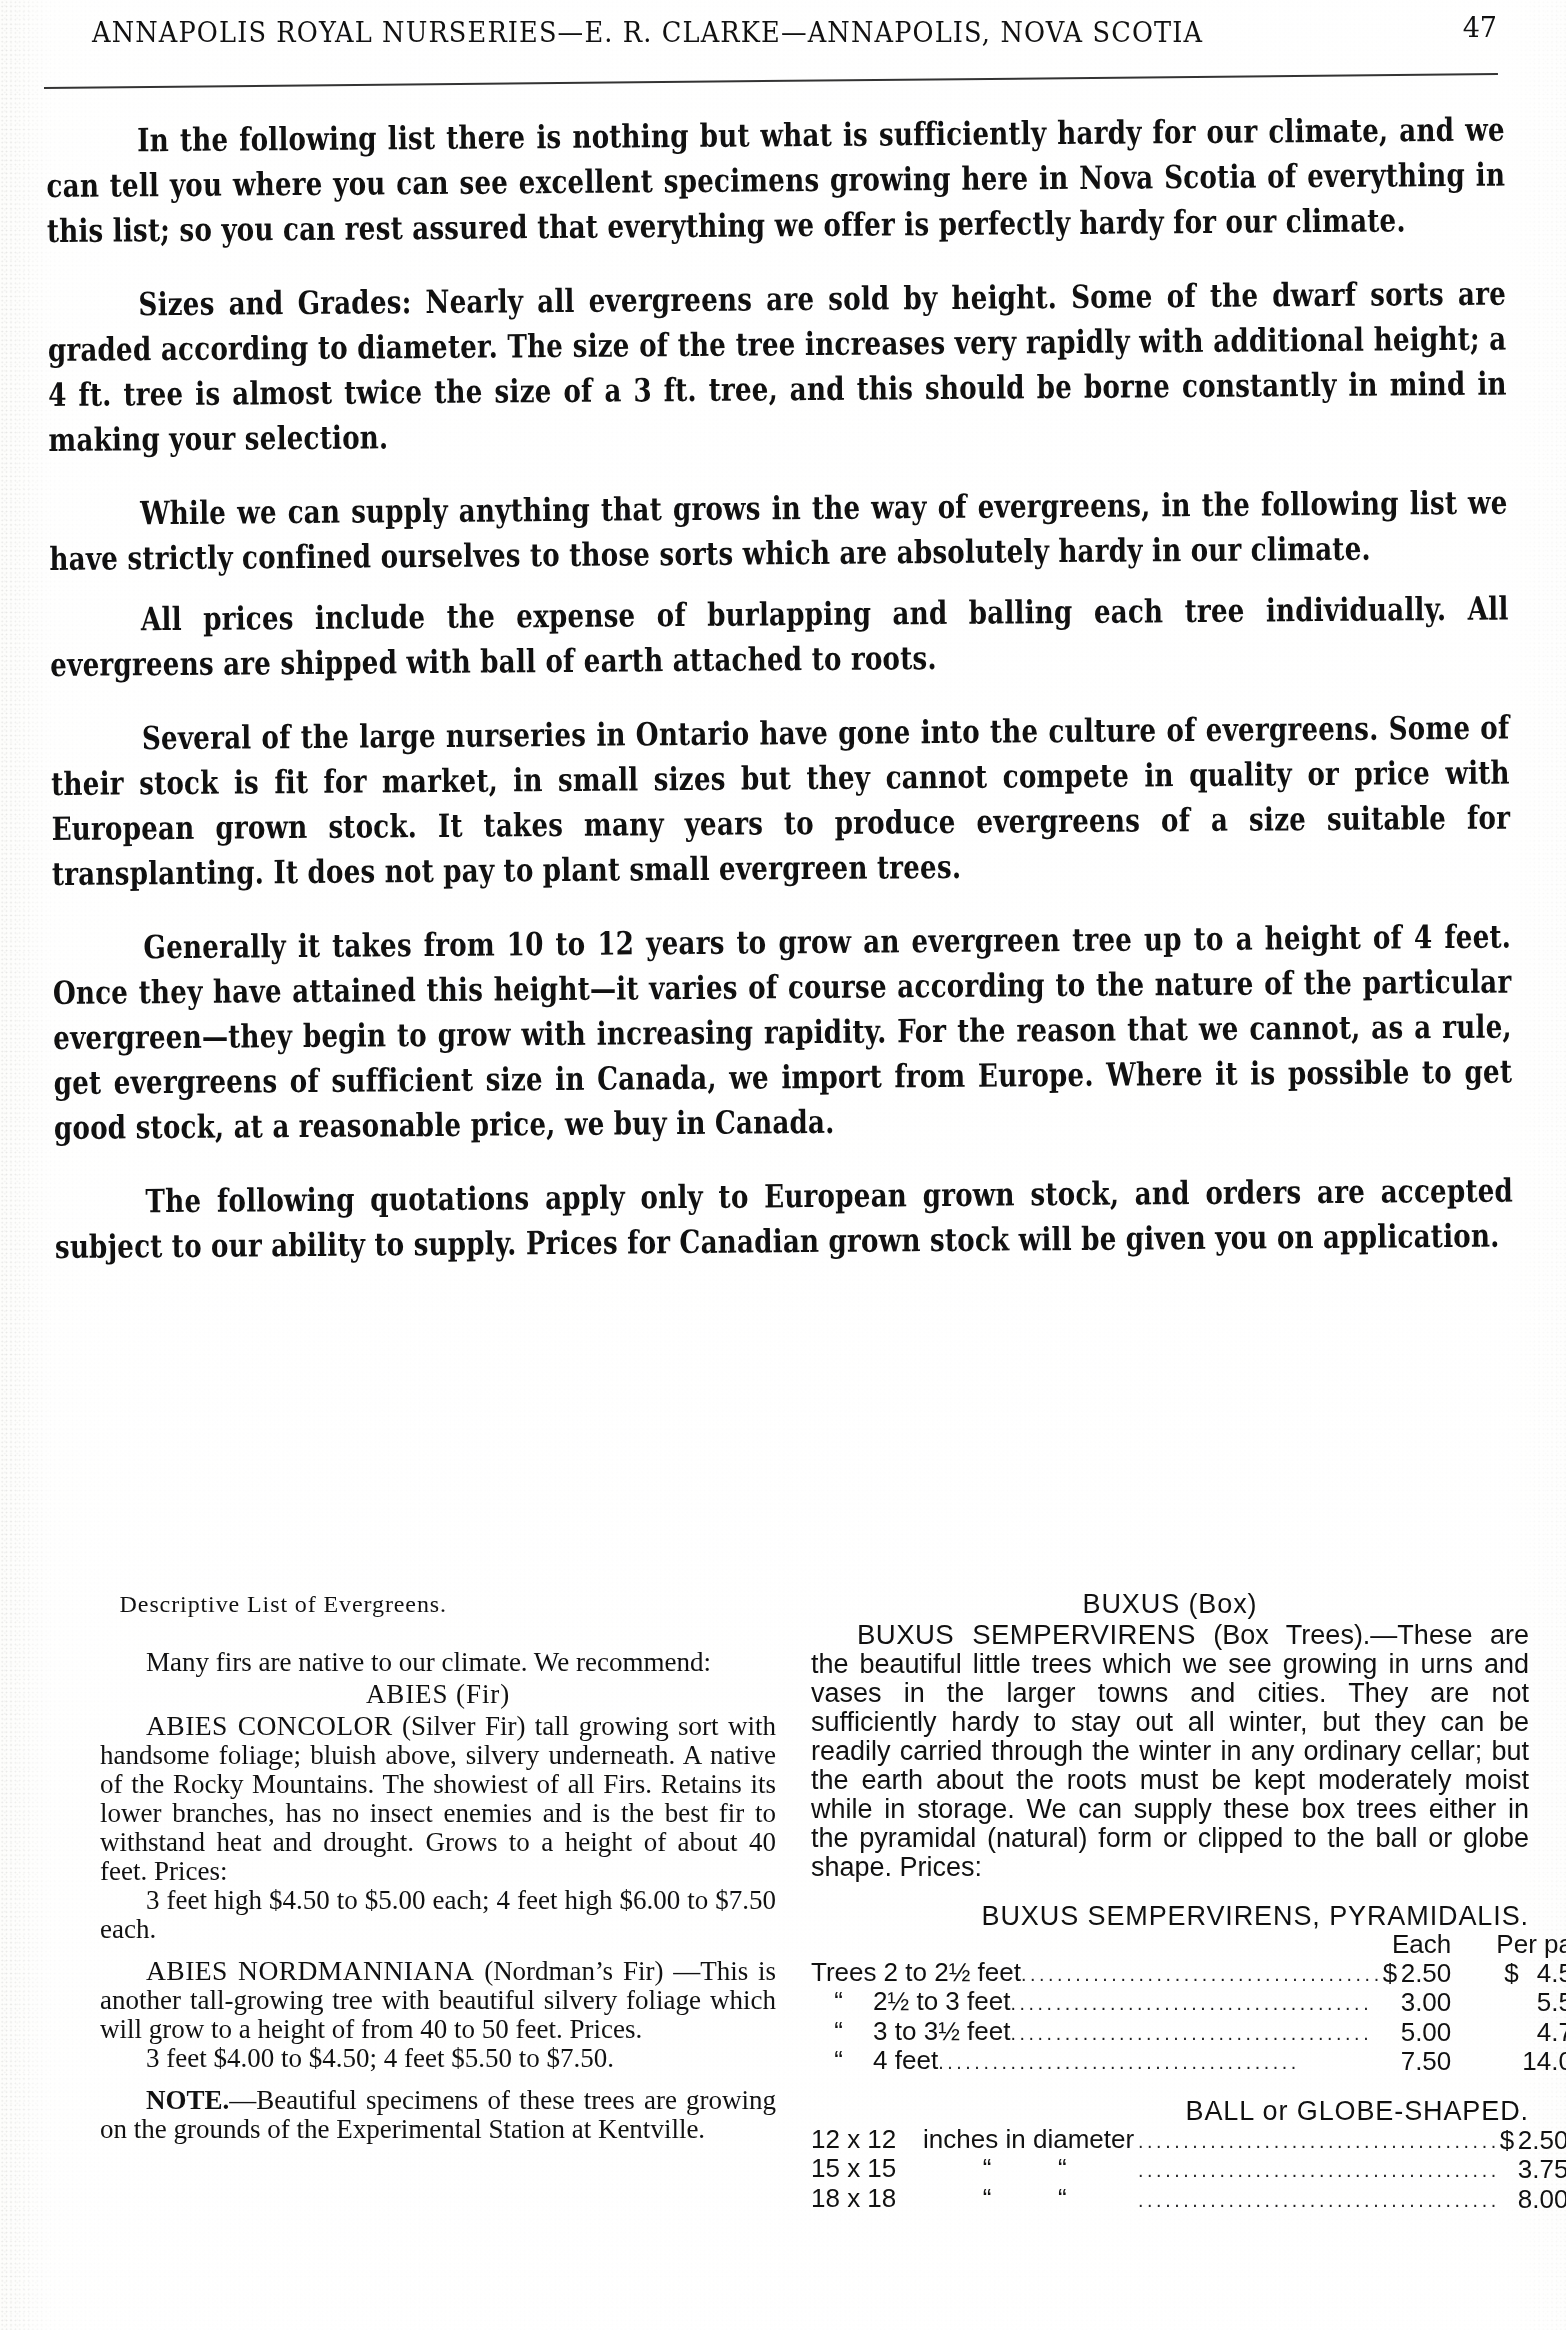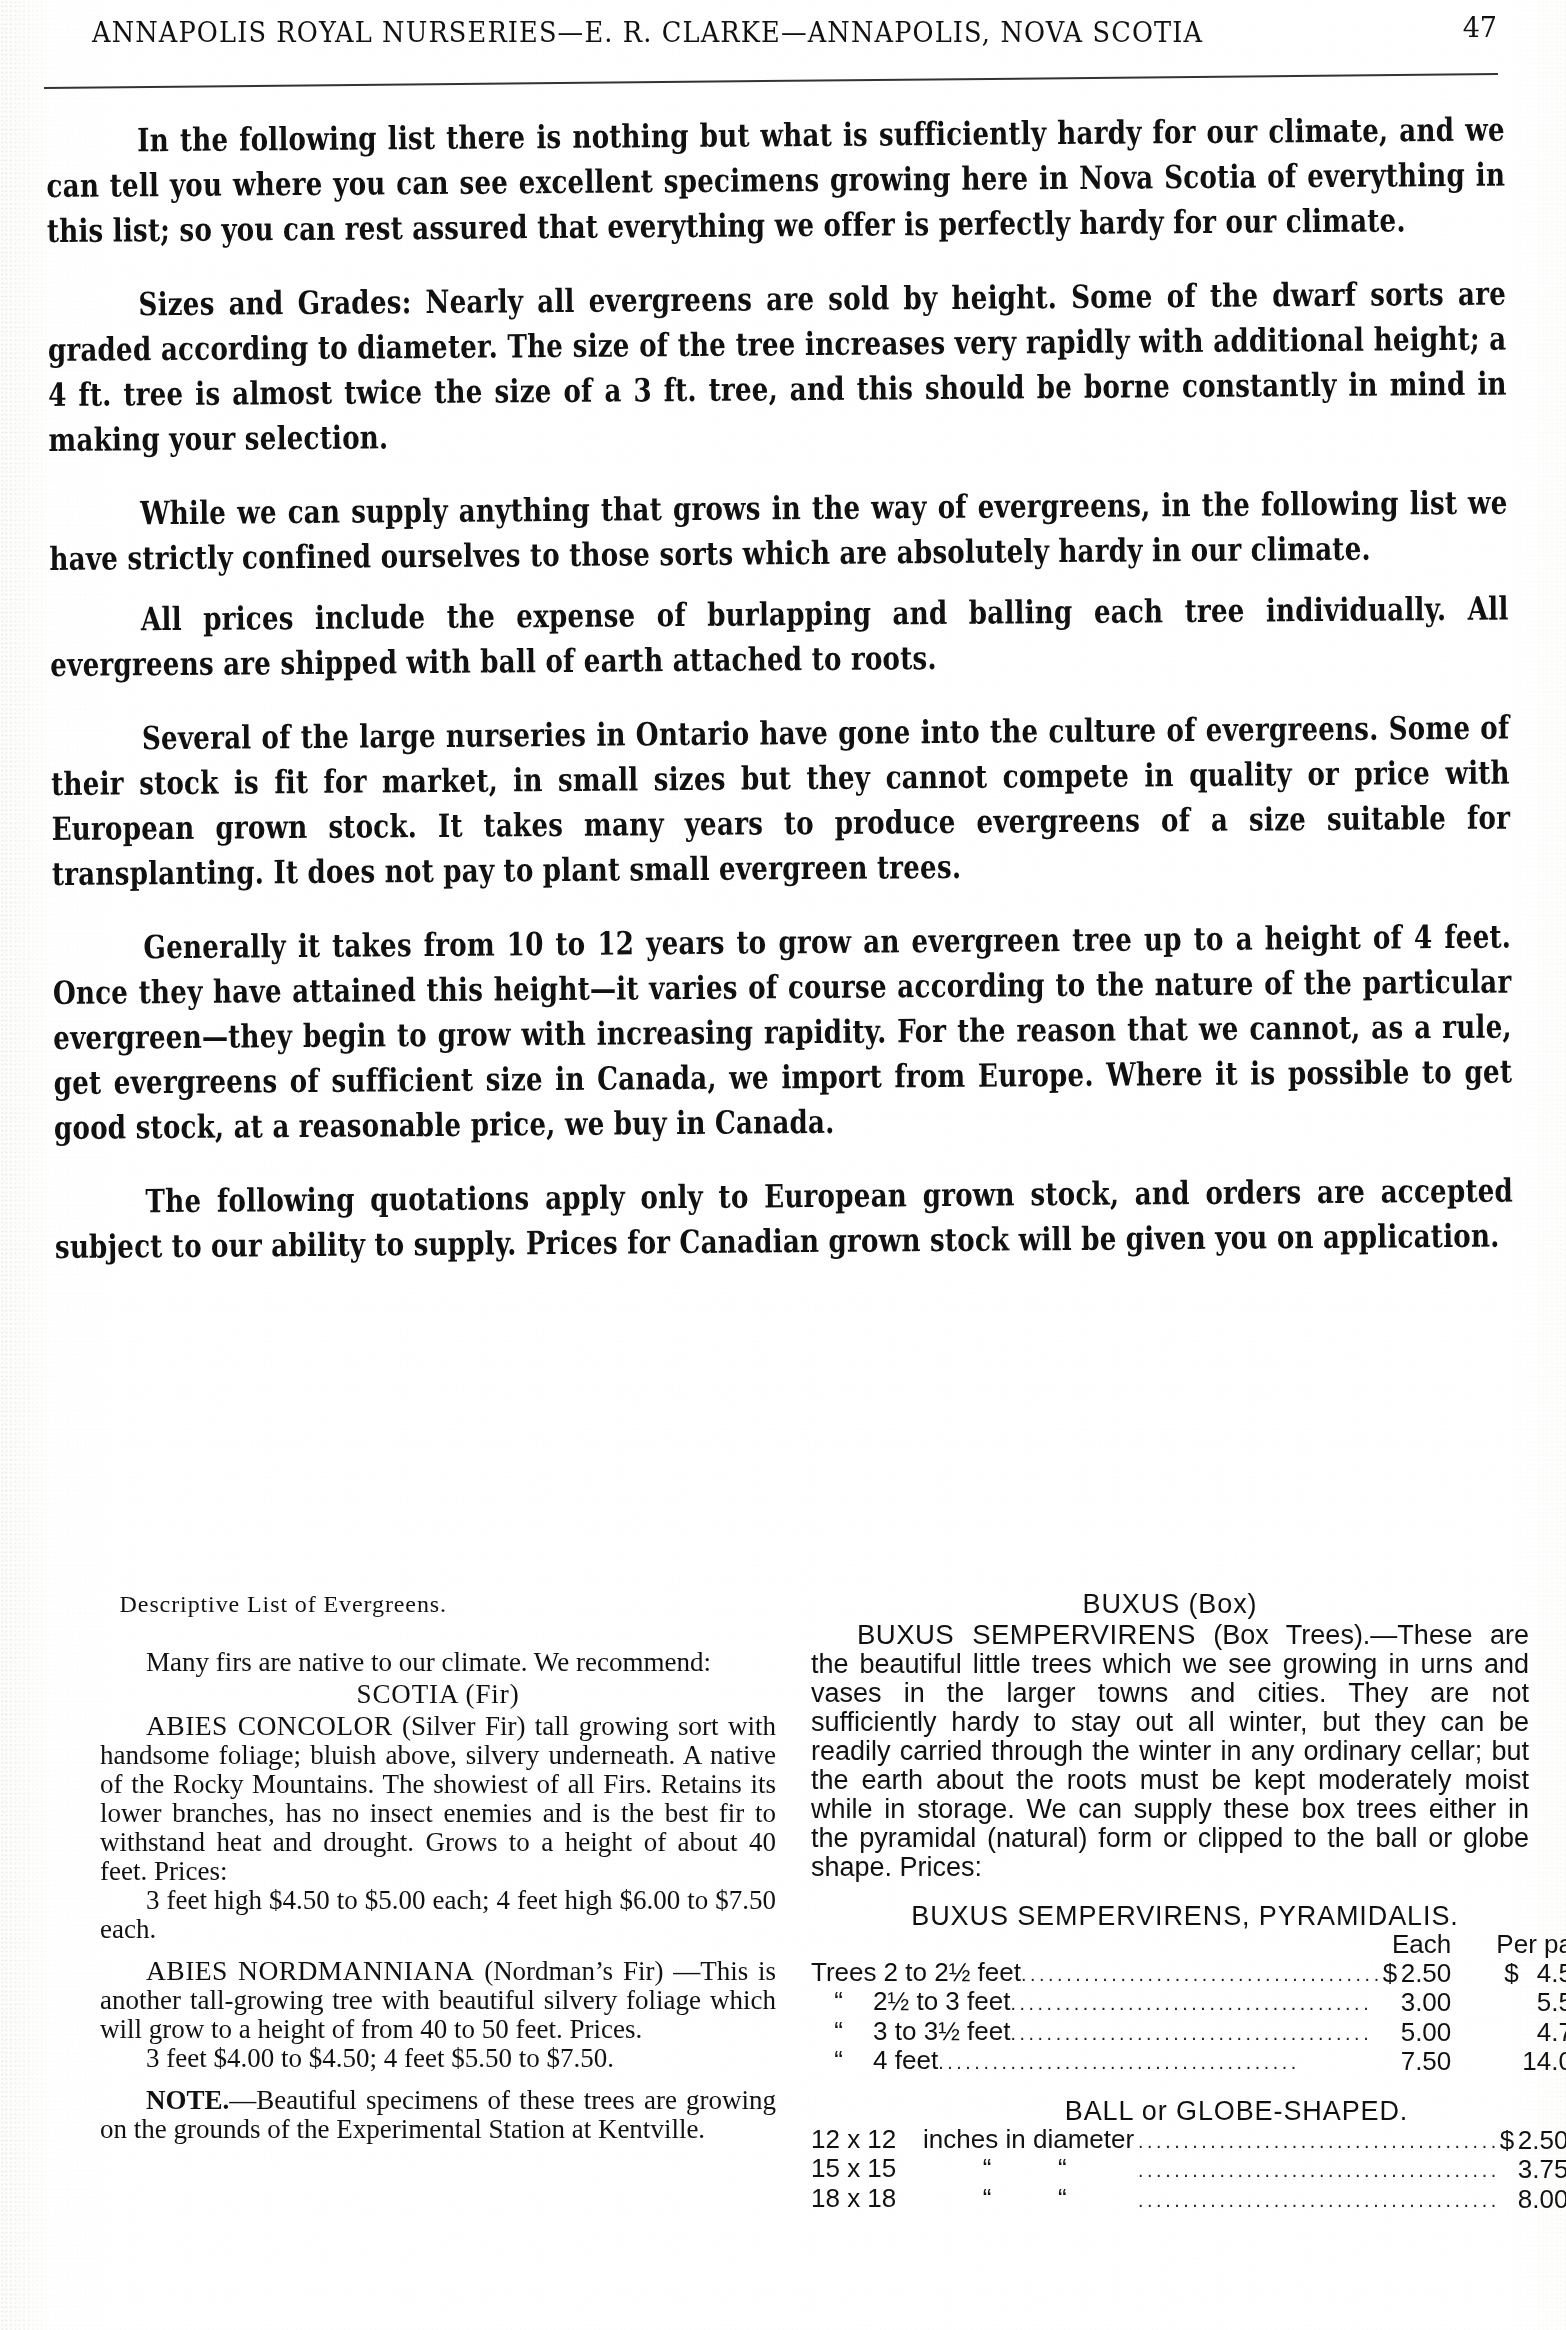--- a/index.html
+++ b/index.html
@@ -132,21 +132,21 @@
     .price-line {
       text-indent: 46px;
       text-align: justify;
       margin: 0;
     }
     .note-label { font-weight: bold; }
     .gap { height: 12.4px; }
 
     
     .table-head {
-      text-align: center;
+      text-align: right;
       font-size: 27px;
       letter-spacing: 0.9px;
       margin: 19.6px 0 0 30px;
     }
     table.prices {
       border-collapse: collapse;
       width: 100%;
       font-size: 26px;
     }
     table.prices td, table.prices th {
@@ -212,21 +212,21 @@
   <p class="tight">While we can supply anything that grows in the way of evergreens, in the following list we have strictly confined ourselves to those sorts which are absolutely hardy in our climate.</p>
   <p>All prices include the expense of burlapping and balling each tree individually. All evergreens are shipped with ball of earth attached to roots.</p>
   <p>Several of the large nurseries in Ontario have gone into the culture of evergreens. Some of their stock is fit for market, in small sizes but they cannot compete in quality or price with European grown stock. It takes many years to produce evergreens of a size suitable for transplanting. It does not pay to plant small evergreen trees.</p>
   <p>Generally it takes from 10 to 12 years to grow an evergreen tree up to a height of 4 feet. Once they have attained this height—it varies of course according to the nature of the particular evergreen—they begin to grow with increasing rapidity. For the reason that we cannot, as a rule, get evergreens of sufficient size in Canada, we import from Europe. Where it is possible to get good stock, at a reasonable price, we buy in Canada.</p>
   <p>The following quotations apply only to European grown stock, and orders are accepted subject to our ability to supply. Prices for Canadian grown stock will be given you on application.</p>
 </div>
 
 <div class="col-left">
   <div class="list-title">Descriptive List of Evergreens.</div>
   <p class="para indent">Many firs are native to our climate. We recommend:</p>
-  <div class="center-head">SCOTIA (Fir)</div>
+  <div class="center-head">ABIES (Fir)</div>
 
   <p class="para indent"><span class="bold-name">ABIES CONCOLOR</span><span> (Silver Fir) tall growing sort with handsome foliage; bluish above, silvery underneath. A native of the Rocky Mountains. The showiest of all Firs. Retains its lower branches, has no insect enemies and is the best fir to withstand heat and drought. Grows to a height of about 40 feet. Prices:</span></p>
   <p class="price-line">3 feet high $4.50 to $5.00 each; 4 feet high $6.00 to $7.50 each.</p>
   <div class="gap"></div>
 
   <p class="para indent"><span class="bold-name">ABIES NORDMANNIANA</span><span> (Nordman’s Fir) —This is another tall-growing tree with beautiful silvery foliage which will grow to a height of from 40 to 50 feet. Prices.</span></p>
   <p class="price-line">3 feet $4.00 to $4.50; 4 feet $5.50 to $7.50.</p>
   <div class="gap"></div>
 
   <p class="para indent"><span class="note-label">NOTE.</span><span>—Beautiful specimens of these trees are growing on the grounds of the Experimental Station at Kentville.</span></p>

